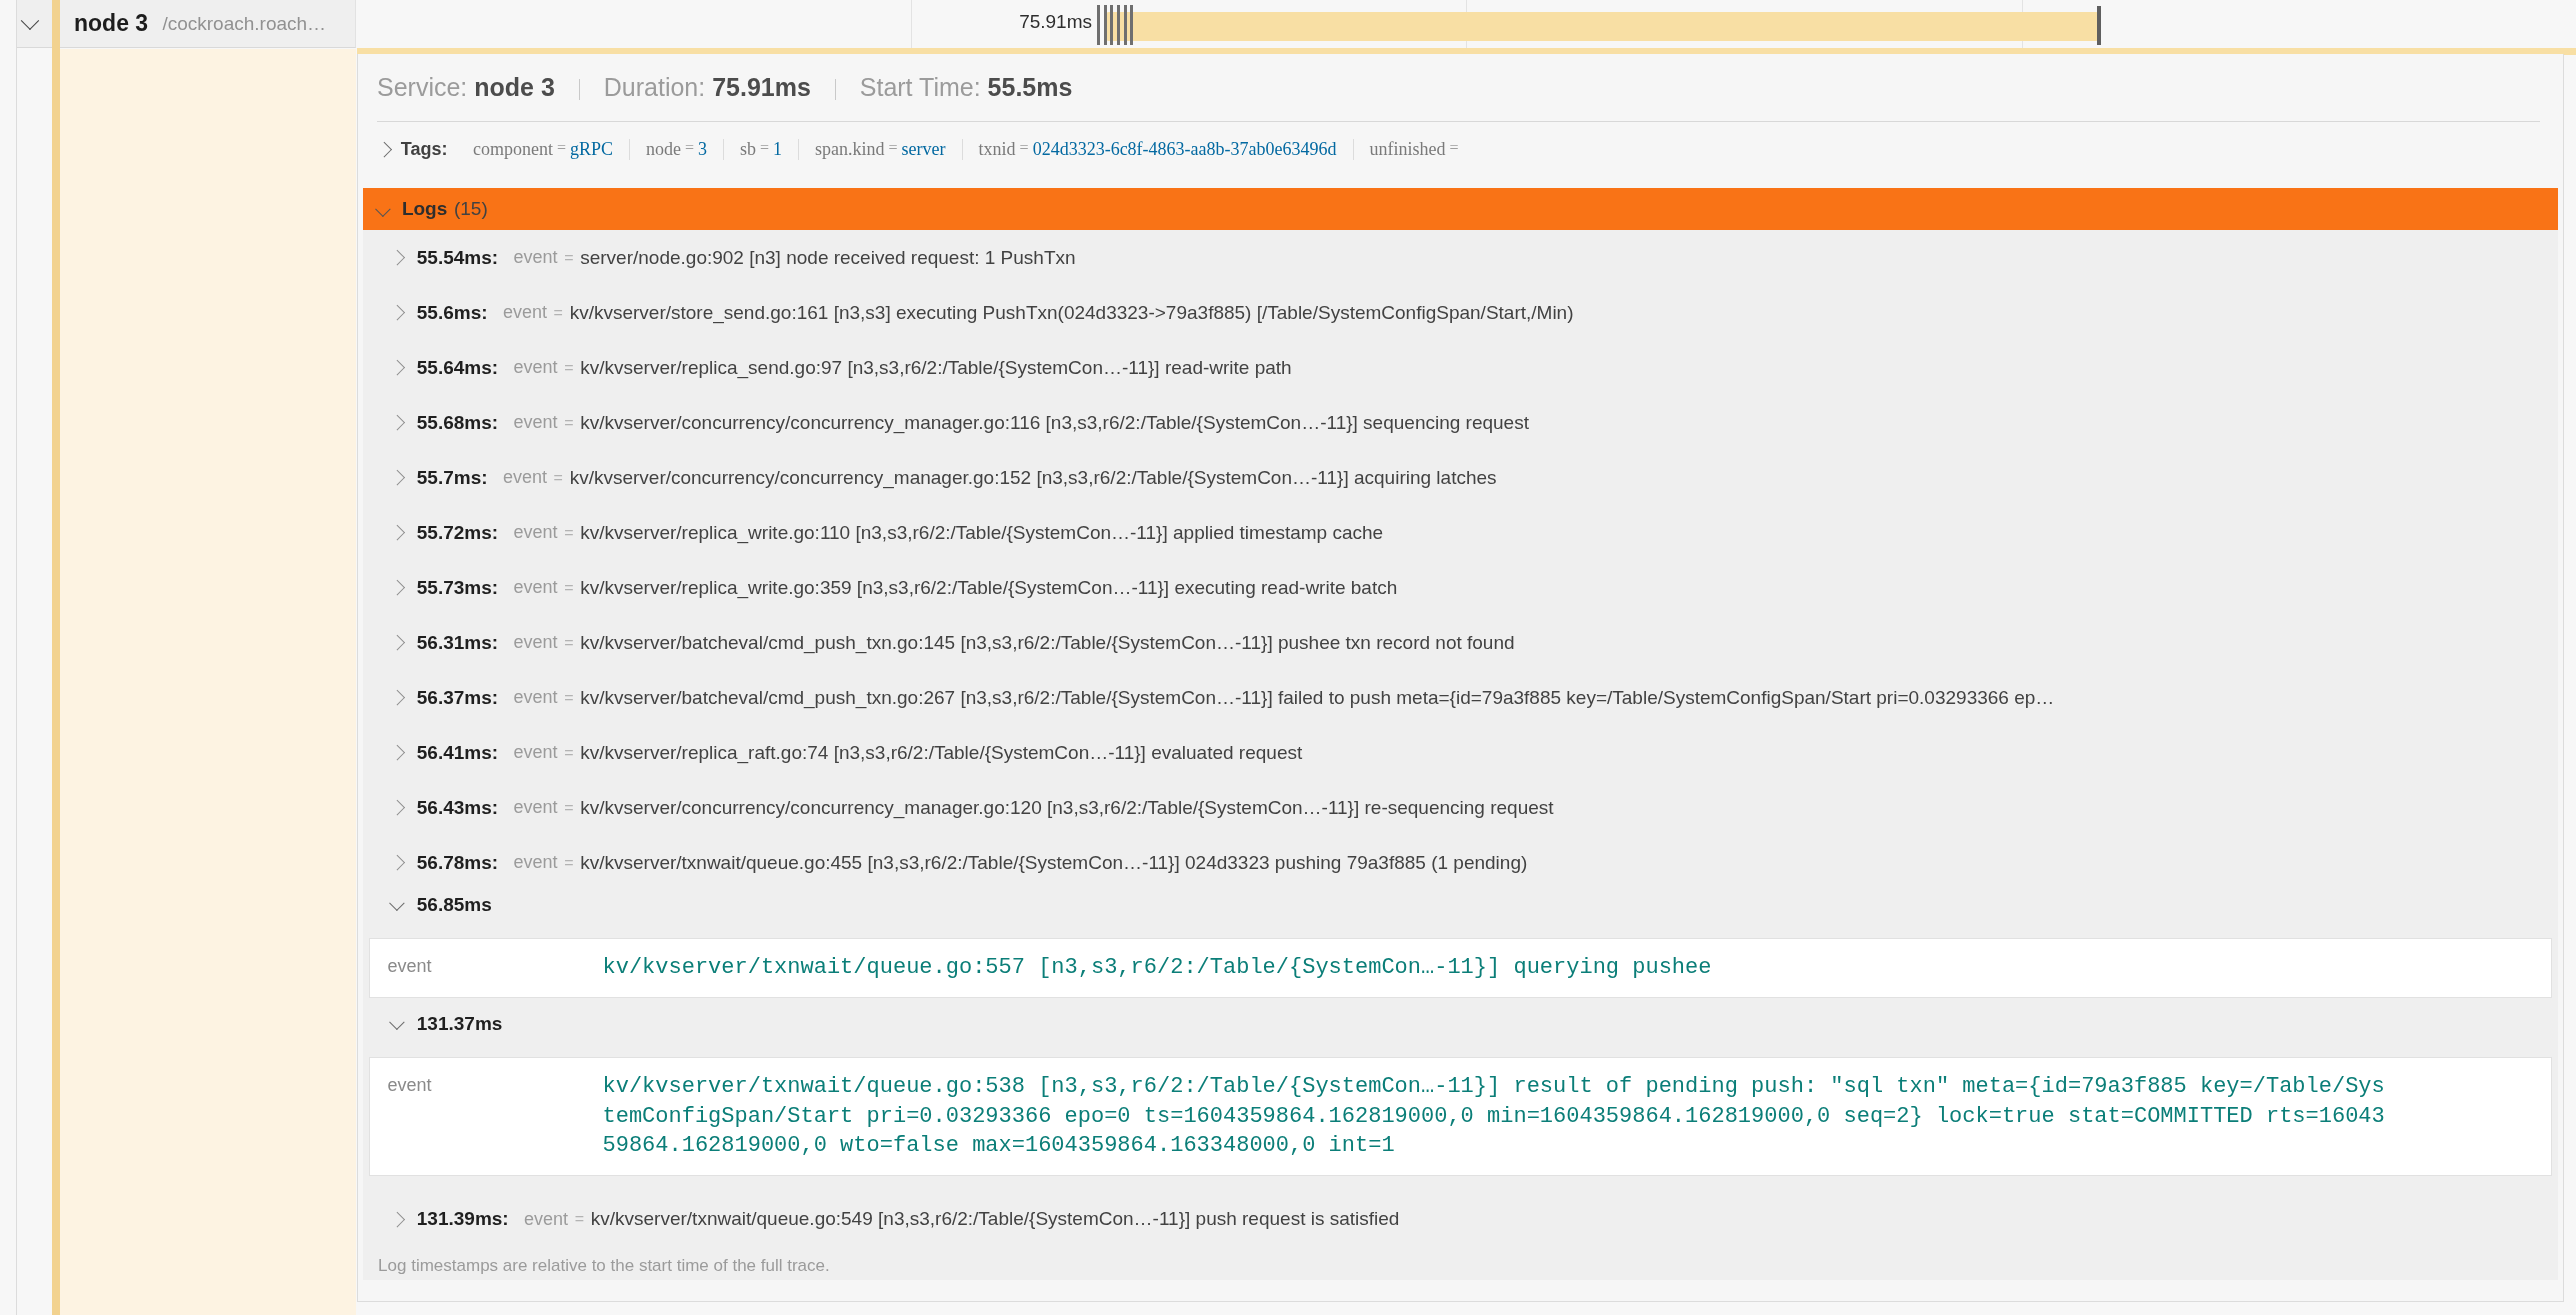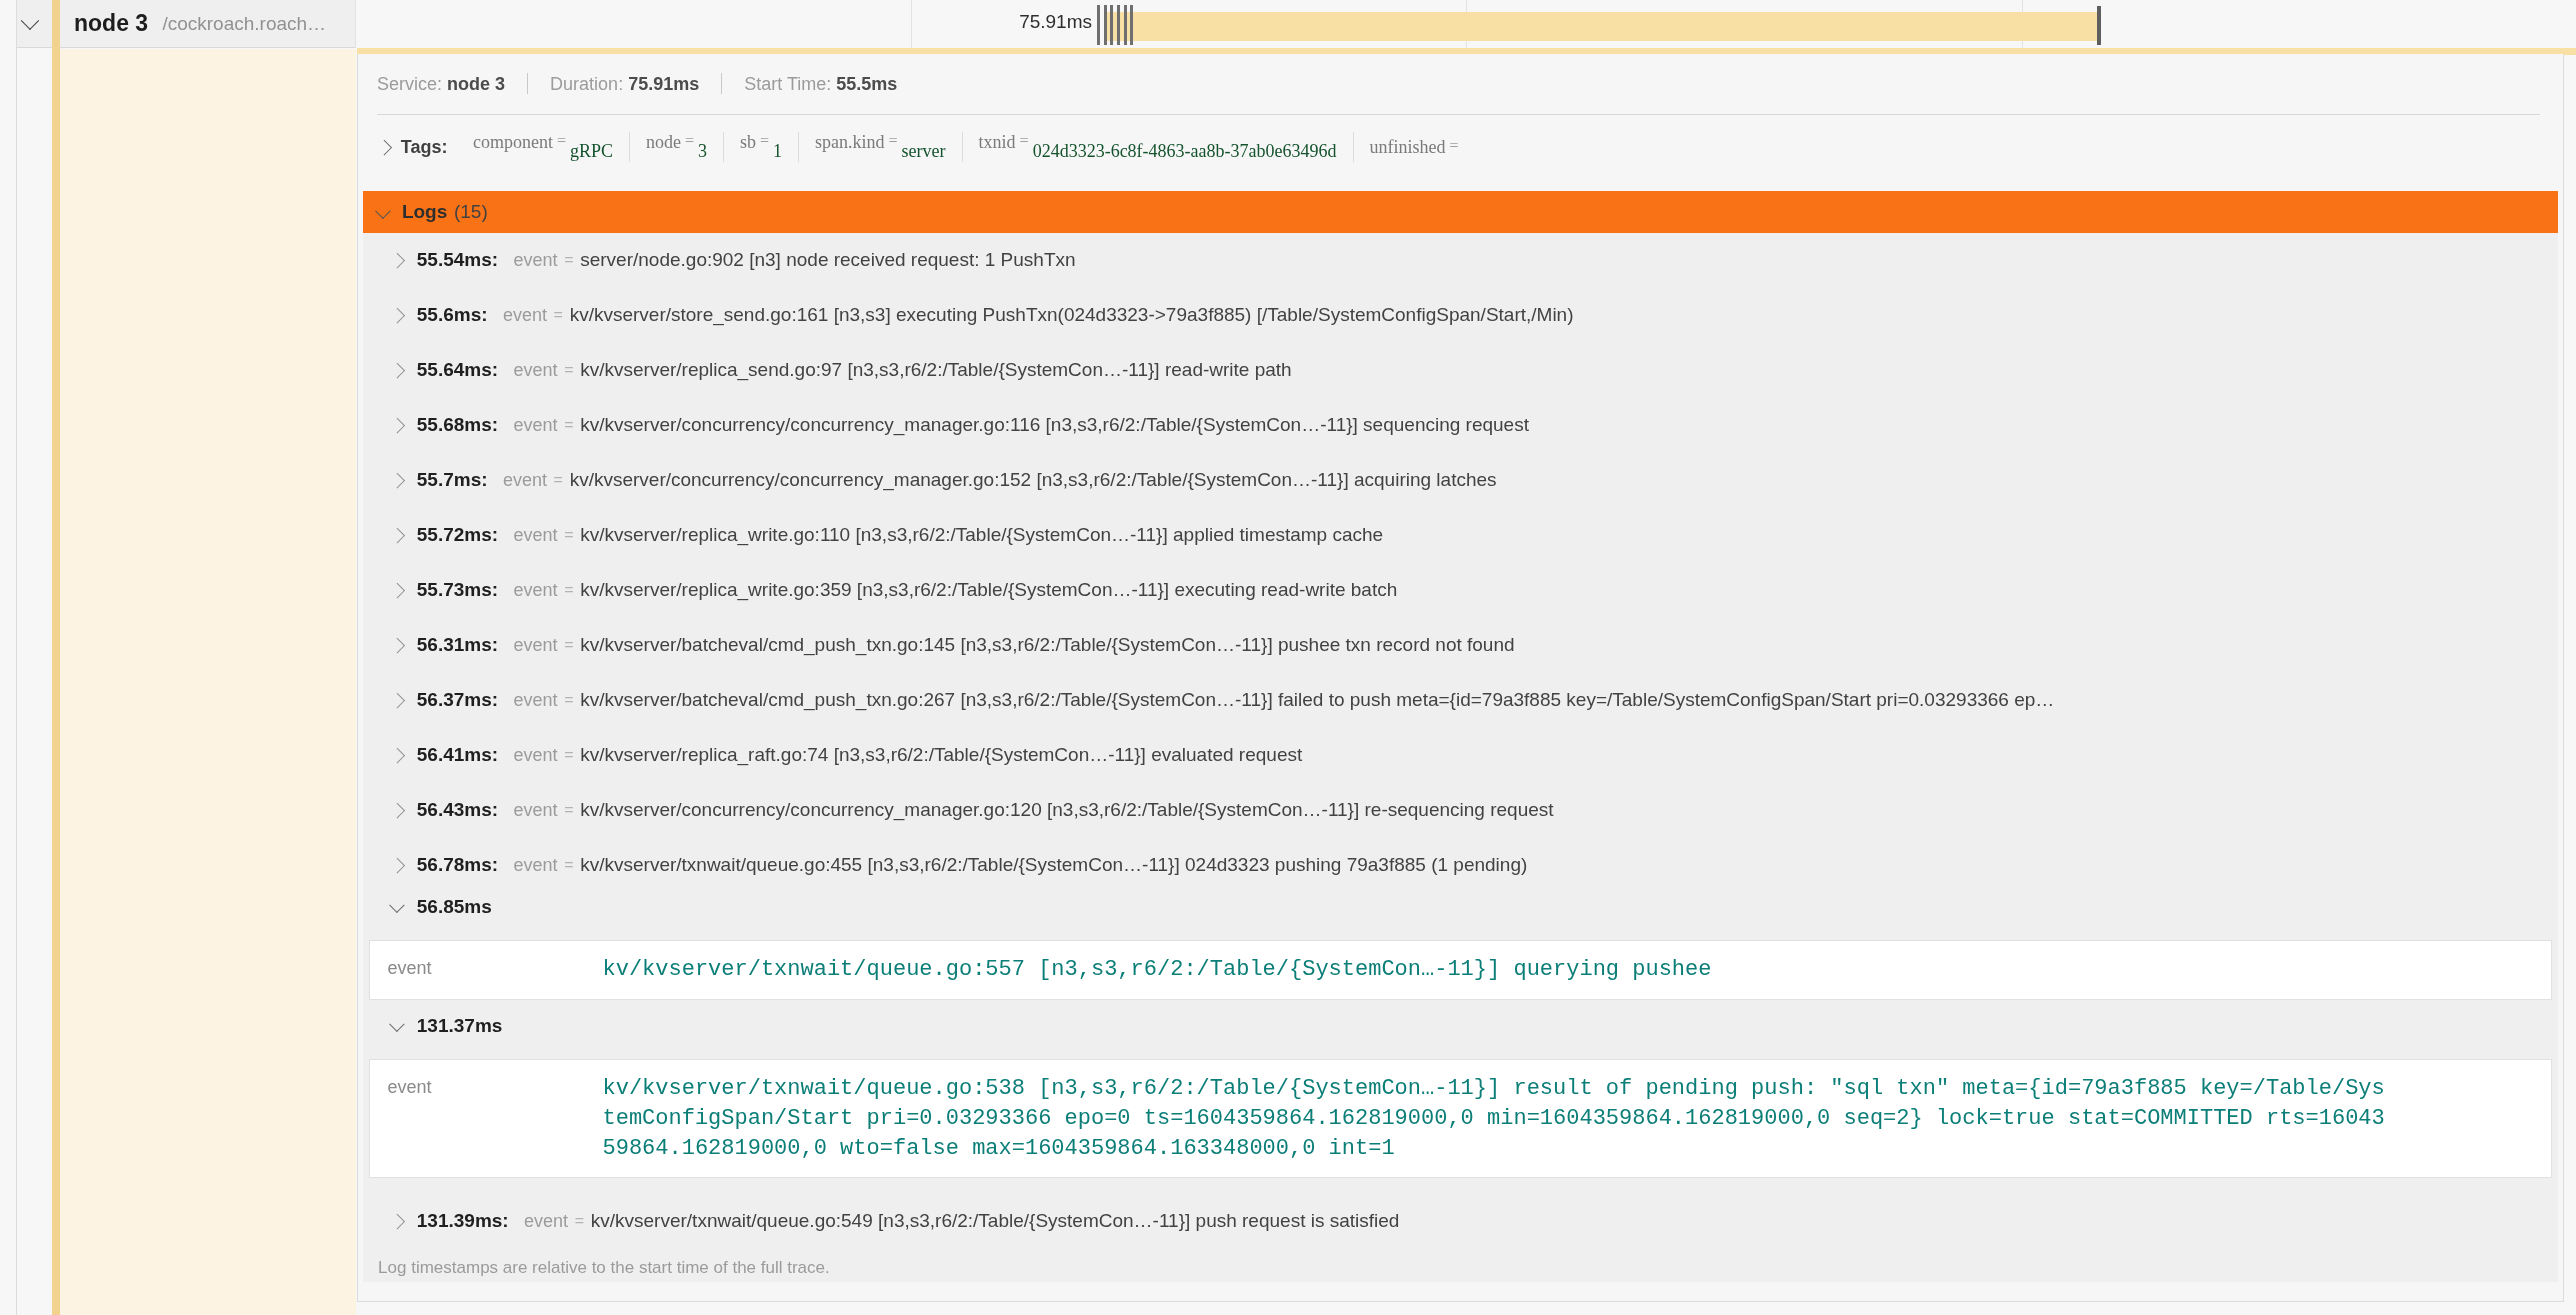--- a/index.html
+++ b/index.html
@@ -35,32 +35,32 @@
 
   
   .card-strip { position:absolute; left:357px; top:48px; width:2219px; height:6.7px; background:#f8dfa4; }
   .card {
     position:absolute; left:357px; top:54px; width:2207px; height:1248px;
     background:#f6f6f6; border:1px solid #dcdcdc; border-top:none; box-sizing:border-box; overflow:hidden;
   }
   .card-header { padding:13.3px 23px 0 19px; }
   .title-row { display:flex; justify-content:space-between; align-items:baseline; padding:5.7px 0 19px 0; border-bottom:1px solid #d8d8d8; }
   .span-title { margin:0; font-size:28px; font-weight:bold; color:#303030; }
-  .overview { font-size:18px; white-space:nowrap; }
+  .overview { font-size:25px; white-space:nowrap; }
   .overview .lbl { color:#9b9b9b; }
   .overview .val { color:#4c4c4c; font-weight:bold; }
   .ov-sep { display:inline-block; width:1px; height:21px; background:#c9c9c9; margin:0 17px; vertical-align:-3.8px; }
 
   .tags-row { display:flex; align-items:center; padding:17px 0 17px 1.9px; font-size:18px; cursor:pointer; }
   .tags-label { font-weight:bold; color:#404040; margin:0 9.5px 0 11.4px; }
   .tag { display:flex; align-items:flex-start; gap:4px; padding:0 16px; border-right:1px solid #dcdcdc; white-space:nowrap;font-family:Liberation Serif, serif; }
   .tag:last-child { border-right:none; }
   .tag .k { color:#7a7a7a; }
   .tag .eq { color:#9f9f9f; font-size:16px; }
-  .tag .v { color:#14532d;margin-top:9px; }
+  .tag .v { color:#0369a1; }
 
   
   .logs { margin:11.4px 4.8px 0 4.8px; }
   .logs-bar { height:42px; background:#f97316; display:flex; align-items:center; padding-left:15.3px; cursor:pointer; }
   .logs-title { font-size:19px; font-weight:bold; color:#2e2e2e; margin-left:13.3px; }
   .logs-count { font-size:19px; color:#424242; margin-left:6.7px; }
   .logs-body { background:#efefef; padding-bottom:3.8px; }
 
   .log-row { height:55px; display:flex; align-items:center; padding-left:29px; white-space:nowrap; overflow:hidden; cursor:pointer; }
   .chev-cell { width:25px; flex-shrink:0; }

